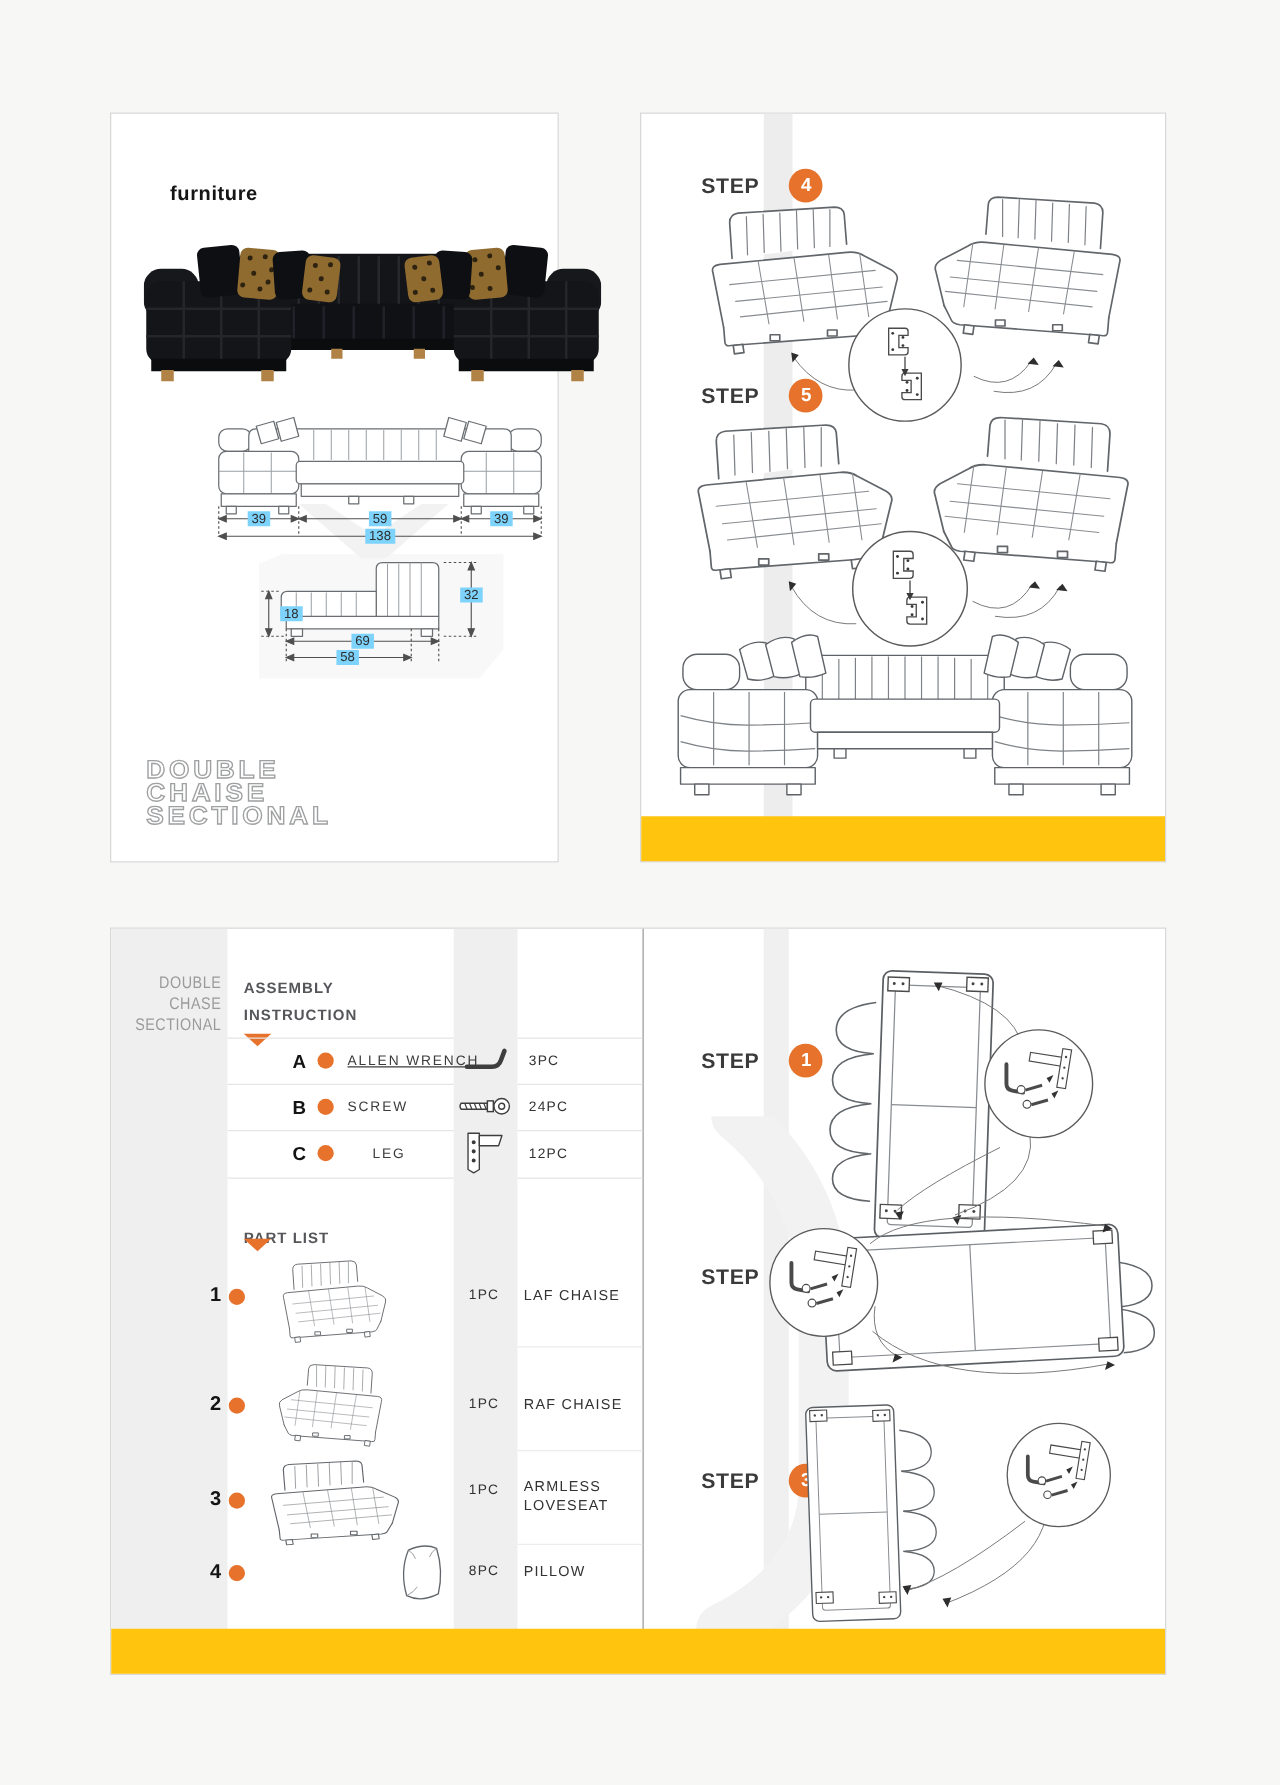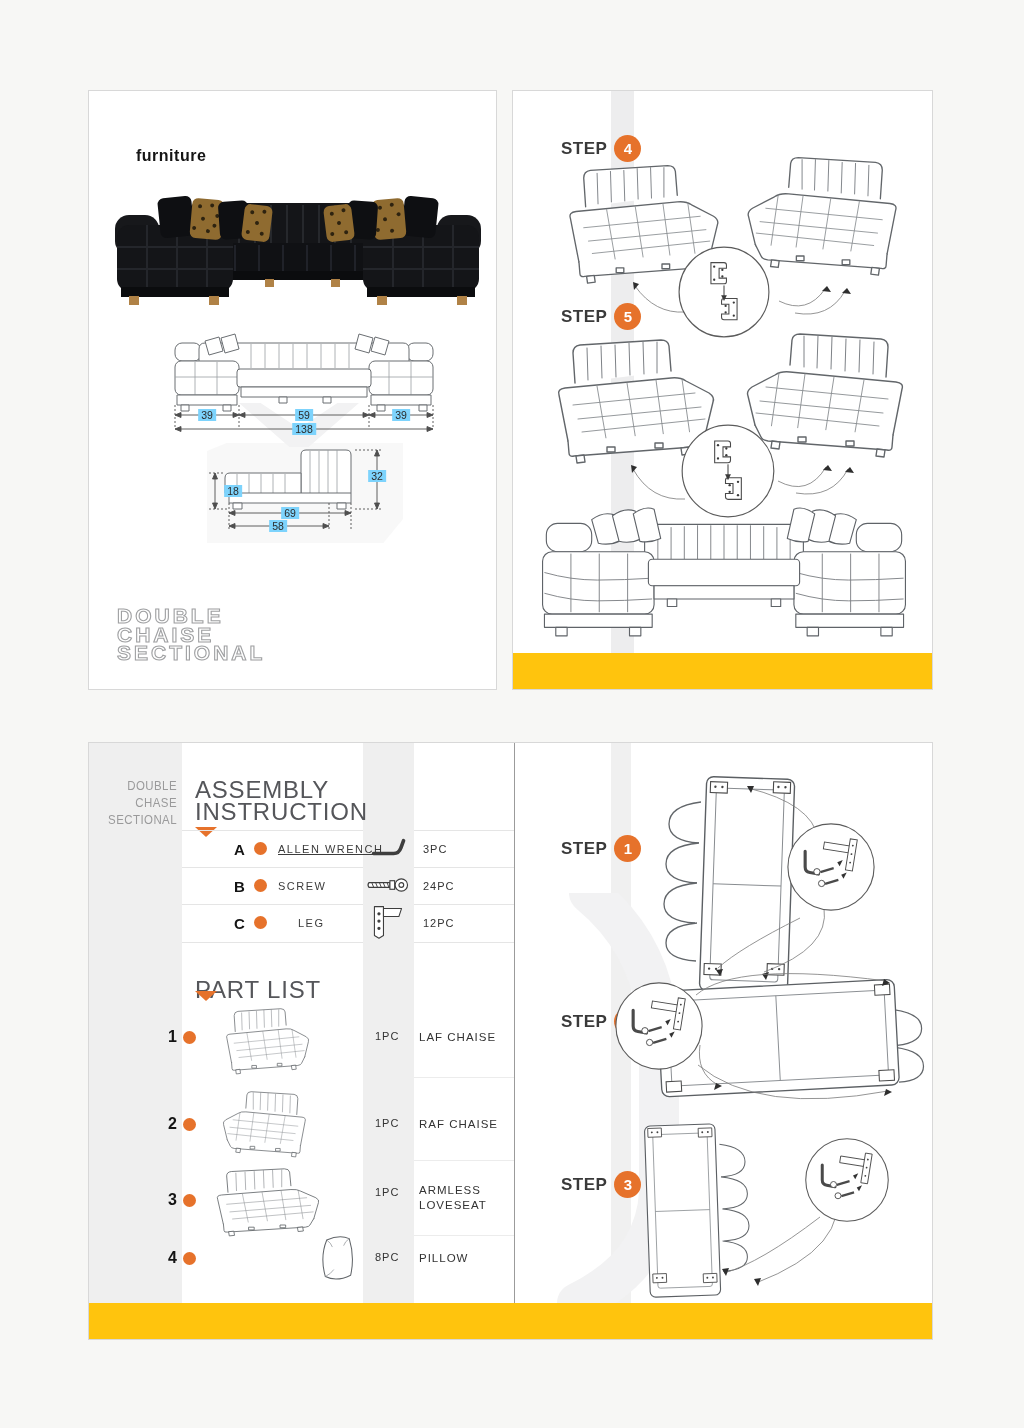--- a/index.html
+++ b/index.html
@@ -1,34 +1,34 @@
 <!DOCTYPE html>
 <html><head>
 <meta charset="utf-8">
 <style>
   html,body{margin:0;padding:0;background:#F7F7F5;font-family:"Liberation Sans",sans-serif;}
   .canvas{position:relative;width:1024px;height:1428px;background:#F7F7F5;overflow:hidden;}
   .panel{position:absolute;background:#fff;border:1px solid #D8D8D8;box-sizing:border-box;}
-  #p1l{left:88px;top:90px;width:409px;height:600px;}
+  #p1l{left:88px;top:90px;width:359px;height:600px;}
   #p1r{left:512px;top:90px;width:421px;height:600px;}
   #p2{left:88px;top:742px;width:845px;height:598px;}
   .abs{position:absolute;}
   .vband{position:absolute;background:#EDEDEE;}
   .yellowbar{position:absolute;left:0;right:0;bottom:0;height:36px;background:#FFC40D;}
   .brand{font-size:16px;font-weight:bold;color:#151515;letter-spacing:.5px;}
   .outline-title{font-weight:bold;font-size:21px;letter-spacing:3px;line-height:19px;color:transparent;
     -webkit-text-stroke:1.1px #9FA0A2;transform:scaleY(.96);transform-origin:left top;}
   .dnum{position:absolute;background:#7dd3fc;padding:0 3px;font-size:10.5px;color:#2B2B2B;transform:translate(-50%,-50%);line-height:12px;}
-  .step{position:absolute;display:flex;align-items:center;gap:7px;}
+  .step{position:absolute;display:flex;align-items:center;gap:24px;}
   .step-word{font-weight:bold;font-size:17px;color:#3A3A3A;letter-spacing:.5px;}
   .step-circle{width:27px;height:27px;border-radius:50%;background:#E6722B;color:#fff;font-weight:bold;font-size:15px;
     display:flex;align-items:center;justify-content:center;}
   .sb-text{position:absolute;left:0;top:34px;width:88px;text-align:right;font-size:13.5px;line-height:17px;
     color:#9A9A9B;font-weight:500;letter-spacing:.5px;transform:scaleX(.85);transform-origin:right top;}
-  .h2{font-weight:normal;font-size:24px;color:#55565A;letter-spacing:.8px;line-height:22px;}
+  .h2{font-weight:bold;font-size:12px;color:#55565A;letter-spacing:.8px;line-height:22px;}
   .tri{width:0;height:0;border-left:11px solid transparent;border-right:11px solid transparent;border-top:10px solid #E6722B;}
   .sep{position:absolute;height:1px;background:#E5E5E5;}
   .hw-letter{position:absolute;font-weight:bold;font-size:15px;color:#141414;}
   .odot{position:absolute;width:13px;height:13px;border-radius:50%;background:#E6722B;}
   .hw-label{position:absolute;font-size:11px;color:#3C3C3C;letter-spacing:1.5px;}
   .qty{position:absolute;font-size:11px;color:#333;letter-spacing:1px;}
   .pname{position:absolute;font-size:11.5px;color:#333;letter-spacing:1px;white-space:pre-line;line-height:15px;}
   .pnum{position:absolute;font-weight:bold;font-size:16px;color:#141414;text-align:right;width:20px;}
   .divider{position:absolute;width:1px;background:#9B9B9B;}
   .wmark{position:absolute;background:#F2F2F3;}

